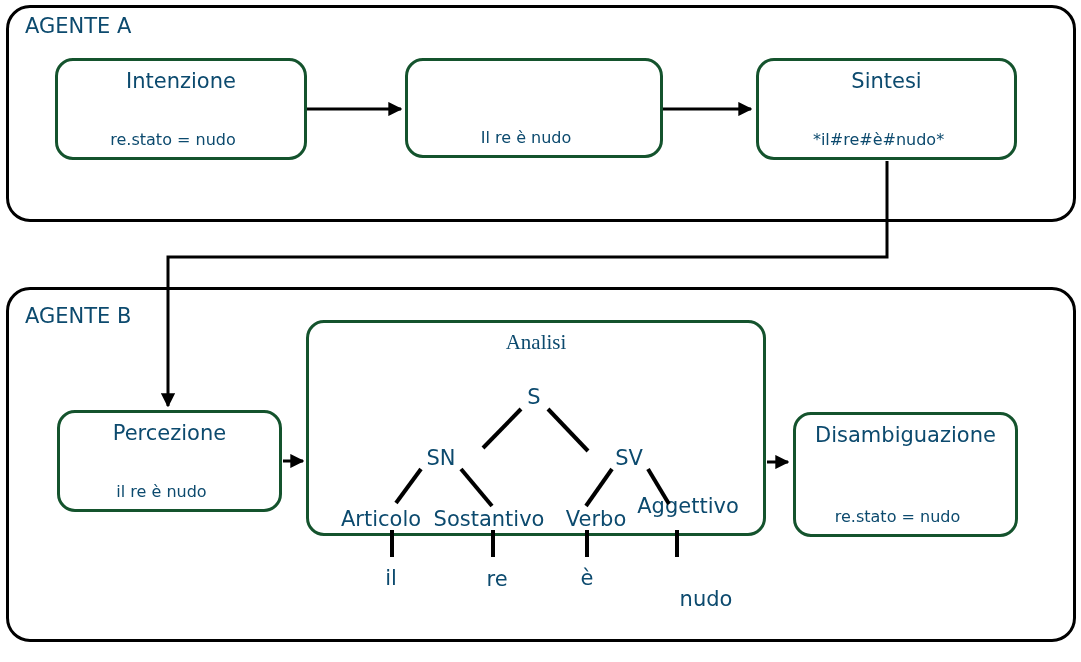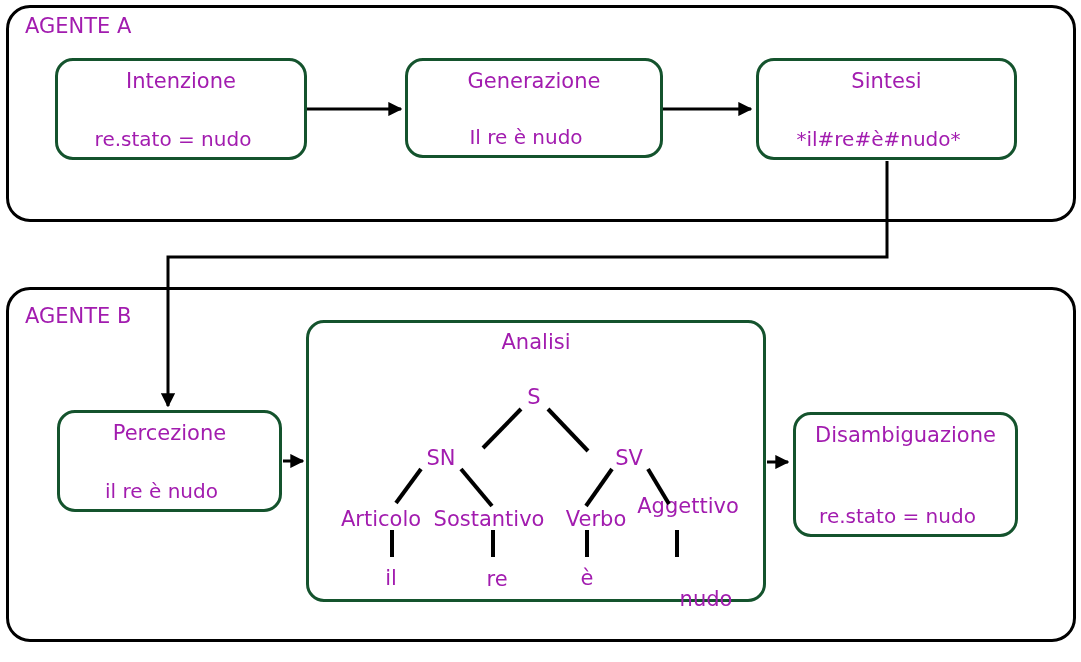--- a/index.html
+++ b/index.html
@@ -1,37 +1,37 @@
 <!DOCTYPE html>
 <html><head>
 <meta charset="utf-8">
 <style>
   html,body { margin:0; padding:0; background:#ffffff; }
   .canvas {
     position:relative; width:1081px; height:662px; background:#ffffff;
-    font-family:"DejaVu Sans", sans-serif; color:#a21caf; overflow:hidden;border-radius:32px;
+    font-family:"DejaVu Sans", sans-serif; color:#0c4a6e; overflow:hidden;border-radius:32px;
   }
   .container {
     position:absolute; border:3px solid #000000; border-radius:24px;
     background:transparent; z-index:1; box-sizing:border-box;
   }
   .agent-label {
     position:absolute; font-size:21px; line-height:21px; white-space:nowrap; z-index:2;
   }
   .node {
     position:absolute; border:3px solid #14532d; border-radius:18px;
     background:#ffffff; z-index:2; box-sizing:border-box;
   }
   .node-title {
     position:absolute; top:10px; left:0; right:0; text-align:center;
     font-size:21px; line-height:21px; white-space:nowrap;
   }
   .node-value {
     position:absolute; bottom:7px; left:0; right:16px; text-align:center;
-    font-size:20px; line-height:21px; white-space:nowrap;
+    font-size:16px; line-height:21px; white-space:nowrap;
   }
   .analisi-title {
     position:absolute; top:9px; left:0; right:0; text-align:center;
     font-size:21px; line-height:21px;
   }
   .tree-label {
     position:absolute; transform:translate(-50%,-50%);
     font-size:21px; line-height:21px; white-space:nowrap; z-index:3;
   }
   svg.wires {
@@ -45,38 +45,37 @@
 
   <div class="container" style="left:6px; top:5px; width:1070px; height:217px;"></div>
   <span class="agent-label" style="left:25px; top:16px;">AGENTE A</span>
 
   <div class="node" style="left:55px; top:58px; width:252px; height:102px;">
     <div class="node-title">Intenzione</div>
     <div class="node-value">re.stato = nudo</div>
   </div>
 
   <div class="node" style="left:405px; top:58px; width:258px; height:100px;">
-    <div class="node-title">Generazione</div>
     <div class="node-value">Il re è nudo</div>
   </div>
 
   <div class="node" style="left:756px; top:58px; width:261px; height:102px;">
     <div class="node-title">Sintesi</div>
     <div class="node-value">*il#re#è#nudo*</div>
   </div>
 
   <div class="container" style="left:6px; top:287px; width:1070px; height:355px;"></div>
   <span class="agent-label" style="left:25px; top:306px;">AGENTE B</span>
 
   <div class="node" style="left:57px; top:410px; width:225px; height:102px;">
     <div class="node-title">Percezione</div>
     <div class="node-value">il re è nudo</div>
   </div>
 
-  <div class="node" style="left:306px; top:320px; width:460px; height:282px;">
+  <div class="node" style="left:306px; top:320px; width:460px; height:216px;font-family:Liberation Serif, serif;">
     <div class="analisi-title">Analisi</div>
   </div>
 
   <span class="tree-label" style="left:534px; top:397px;">S</span>
   <span class="tree-label" style="left:441px; top:458px;">SN</span>
   <span class="tree-label" style="left:629px; top:458px;">SV</span>
   <span class="tree-label" style="left:381px; top:519px;">Articolo</span>
   <span class="tree-label" style="left:489px; top:519px;">Sostantivo</span>
   <span class="tree-label" style="left:596px; top:519px;">Verbo</span>
   <span class="tree-label" style="left:688px; top:506px;">Aggettivo</span>

